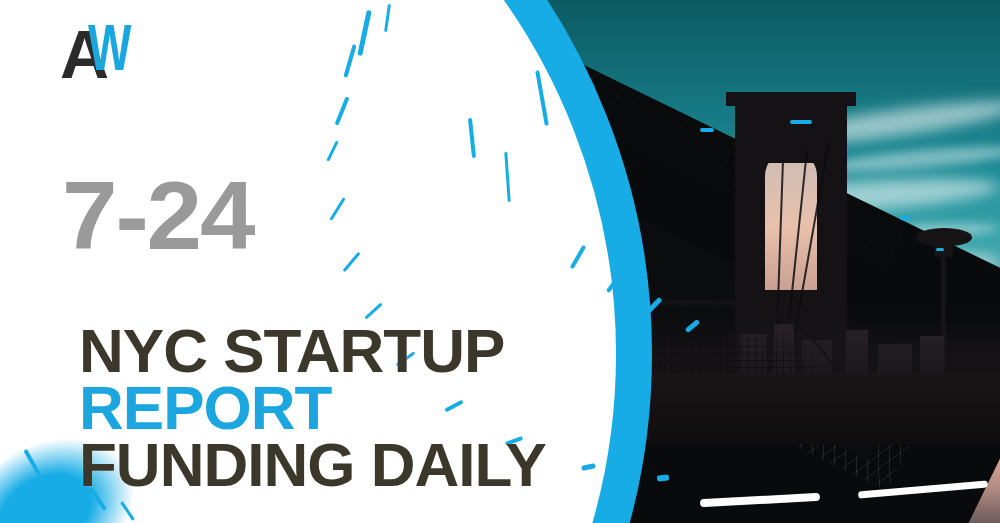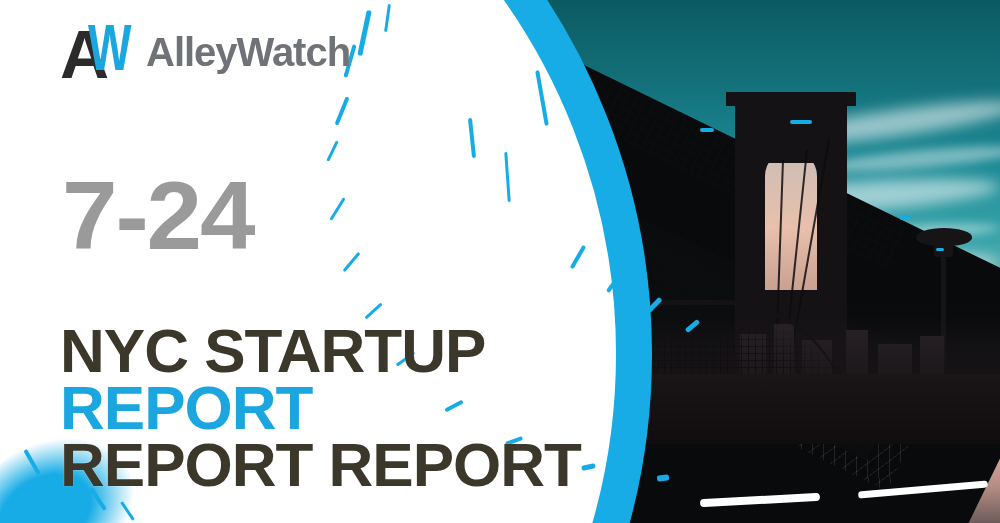--- a/index.html
+++ b/index.html
@@ -223,21 +223,21 @@
   
   #date{
     position:absolute;left:62px;top:168px;
     font-family:"Liberation Sans",sans-serif;
     font-weight:bold;font-size:96px;line-height:96px;
     color:#9a9a9a;letter-spacing:-2px;
     transform:scaleX(1.04);transform-origin:left center;
   }
 
   
-  #headline{position:absolute;left:60px;top:322px;}
+  #headline{position:absolute;left:79px;top:322px;}
   .hl{
     font-family:"Liberation Sans",sans-serif;
     font-weight:bold;
     font-size:62px;line-height:57px;
     letter-spacing:-1px;
     margin:0;
     white-space:nowrap;
   }
   .hl.dark{color:#3b372b;}
   .hl.blue{color:#1ba6e0;}
@@ -345,25 +345,24 @@
     <div class="fleck" style="left:30px;top:448px;width:4px;height:28px;transform:rotate(-30deg);"></div>
   </div>
 
   <div id="content">
 
     <div id="logo">
       <div id="logo-mark">
         <span id="logo-a">A</span>
         <span id="logo-w">W</span>
       </div>
-      <span id="logo-word">AlleyWatch</span>
     </div>
 
     <div id="date">7-24</div>
 
     <div id="headline">
       <div class="hl dark">NYC STARTUP</div>
       <div class="hl blue">REPORT</div>
-      <div class="hl dark">REPORT REPORT</div>
+      <div class="hl dark">FUNDING DAILY</div>
     </div>
 
   </div>
 </div>
 
 </body></html>

